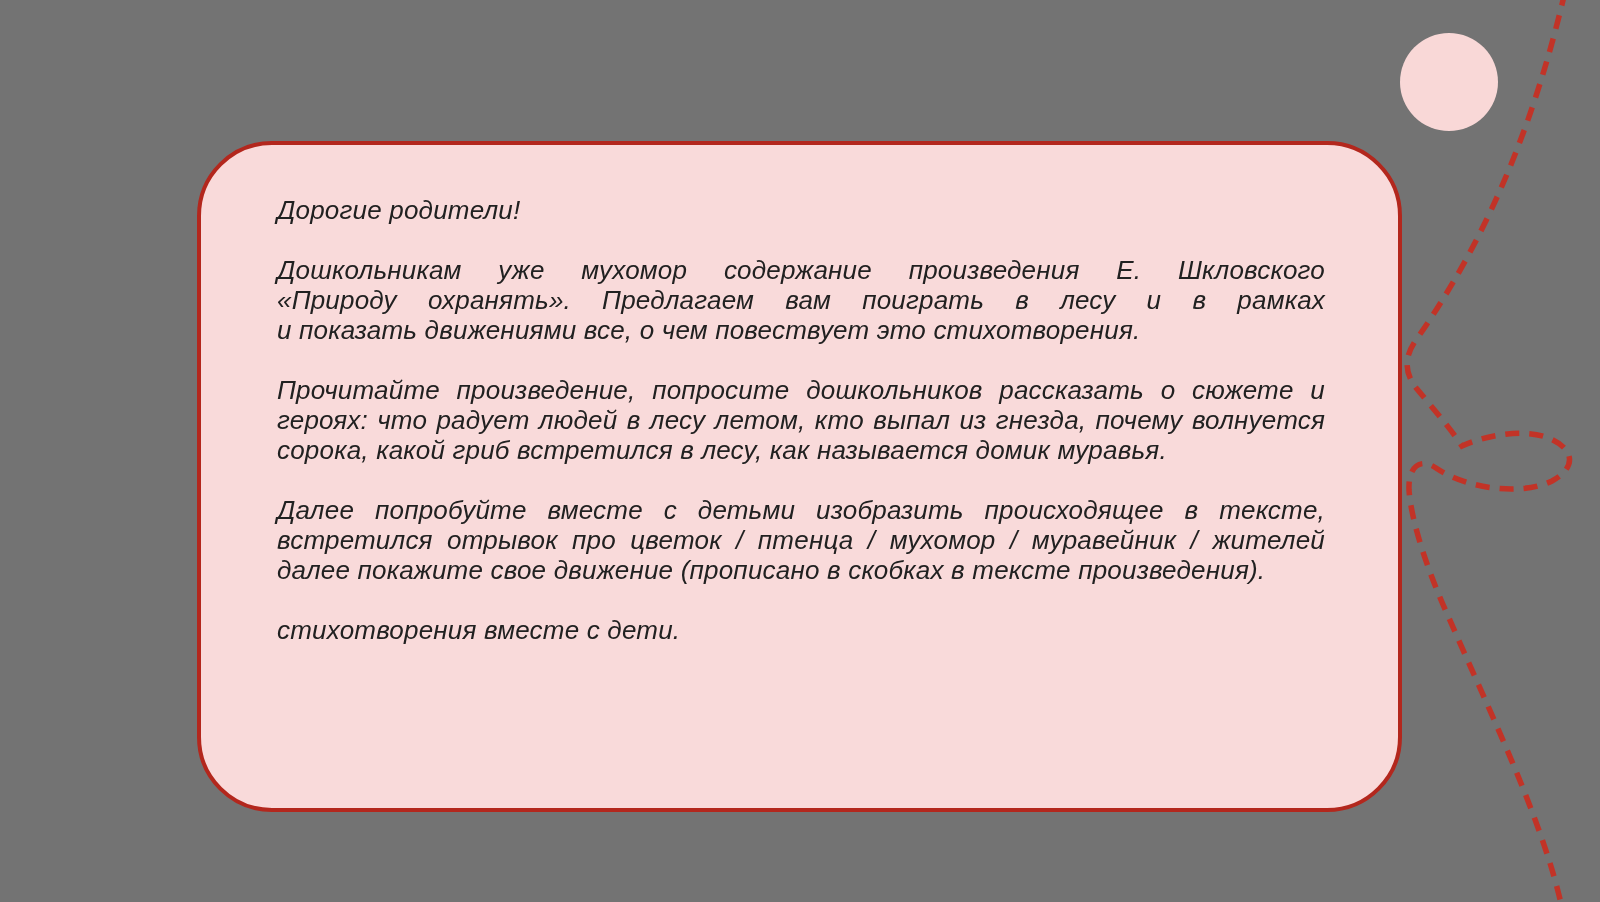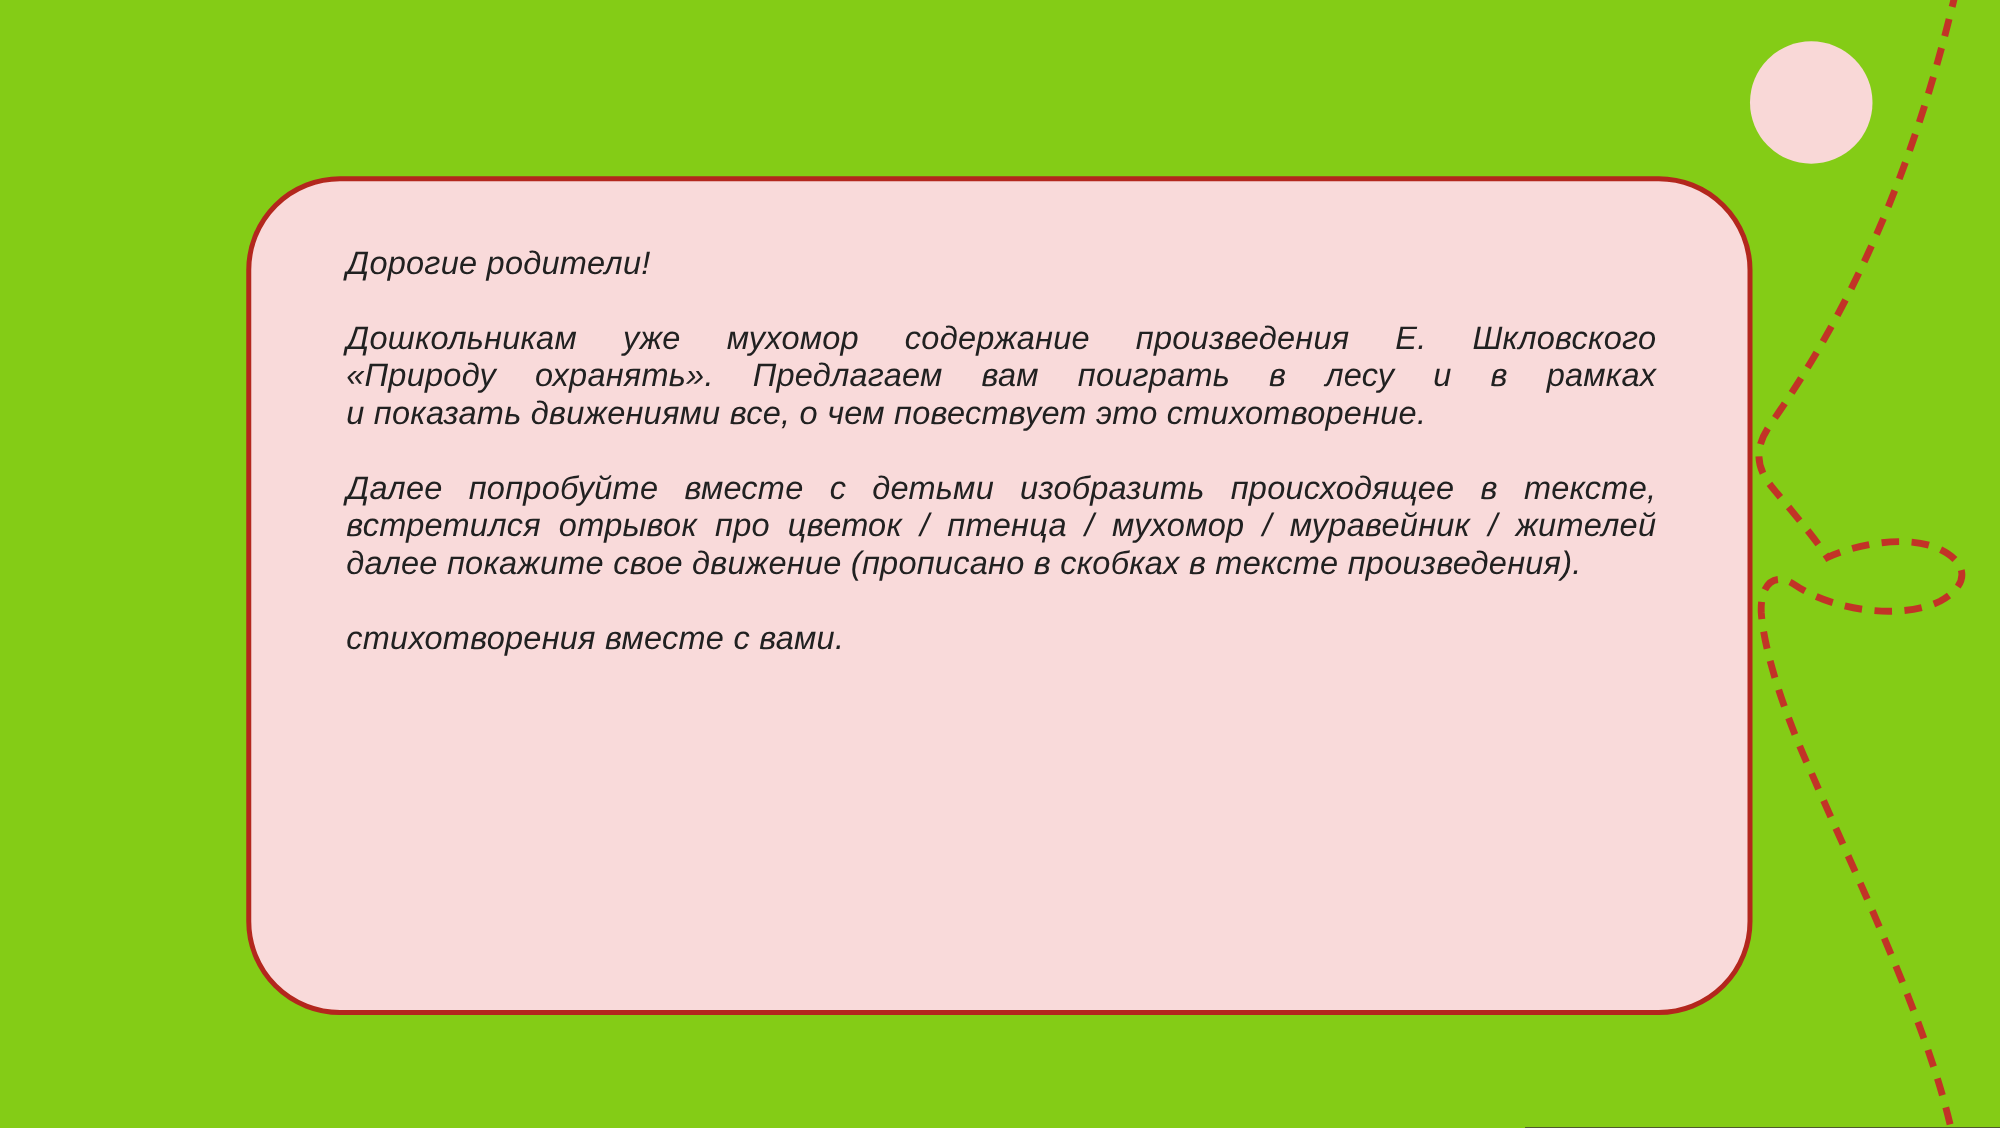--- a/index.html
+++ b/index.html
@@ -4,21 +4,21 @@
 <style>
   html, body {
     margin: 0;
     padding: 0;
     background: #000000;
   }
   .canvas {
     position: relative;
     width: 1600px;
     height: 902px;
-    background: #84cc16;
+    background: #737373;
     overflow: hidden;
     font-family: "Liberation Sans", sans-serif;
   }
   .decor-layer {
     position: absolute;
     left: 0;
     top: 0;
     width: 1600px;
     height: 902px;
     pointer-events: none;
@@ -72,29 +72,34 @@
 
   <div class="letter-card">
 
     <div class="paragraph">
       <div class="text-line ln-last">Дорогие родители!</div>
     </div>
 
     <div class="paragraph">
       <div class="text-line">Дошкольникам уже мухомор содержание произведения Е. Шкловского</div>
       <div class="text-line">«Природу охранять». Предлагаем вам поиграть в лесу и в рамках</div>
-      <div class="text-line ln-last">и показать движениями все, о чем повествует это стихотворение.</div>
+      <div class="text-line ln-last">и показать движениями все, о чем повествует это стихотворения.</div>
     </div>
 
+    <div class="paragraph">
+      <div class="text-line">Прочитайте произведение, попросите дошкольников рассказать о сюжете и</div>
+      <div class="text-line">героях: что радует людей в лесу летом, кто выпал из гнезда, почему волнуется</div>
+      <div class="text-line ln-last">сорока, какой гриб встретился в лесу, как называется домик муравья.</div>
+    </div>
 
     <div class="paragraph">
       <div class="text-line">Далее попробуйте вместе с детьми изобразить происходящее в тексте,</div>
       <div class="text-line">встретился отрывок про цветок / птенца / мухомор / муравейник / жителей</div>
       <div class="text-line ln-last">далее покажите свое движение (прописано в скобках в тексте произведения).</div>
     </div>
 
     <div class="paragraph">
-      <div class="text-line ln-last">стихотворения вместе с вами.</div>
+      <div class="text-line ln-last">стихотворения вместе с дети.</div>
     </div>
 
   </div>
 
 </div>
 
 </body></html>

